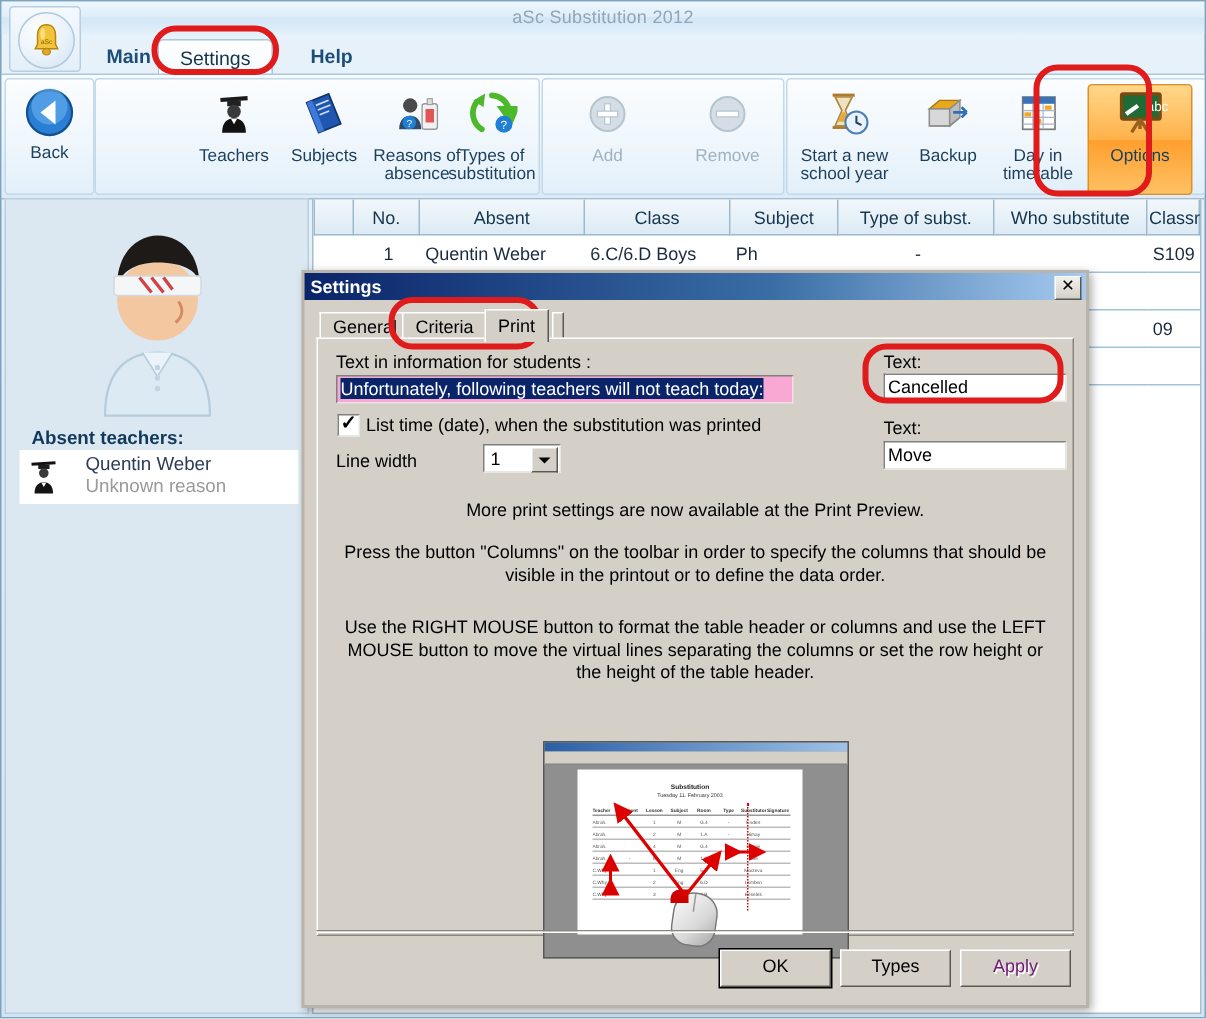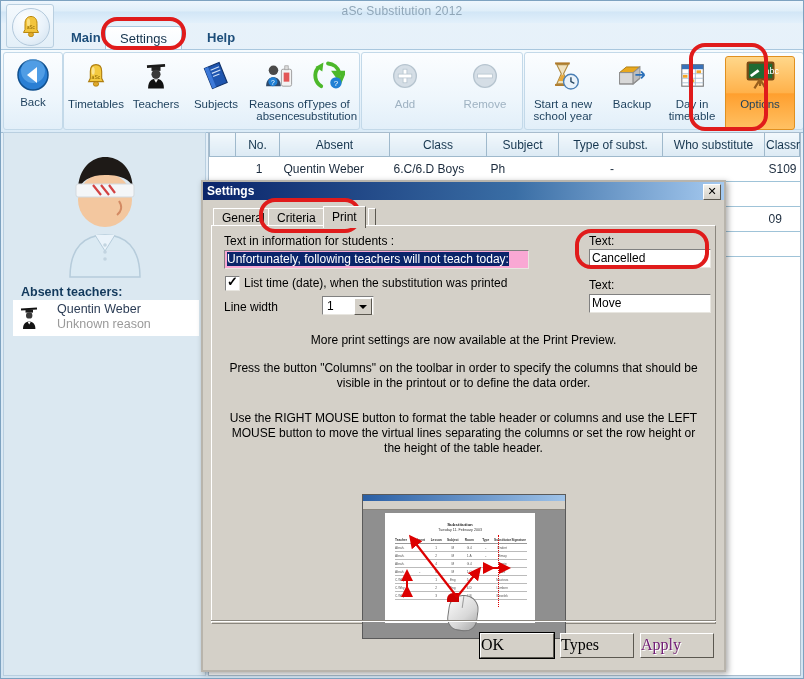--- a/index.html
+++ b/index.html
@@ -202,22 +202,22 @@
     background:linear-gradient(to bottom right,#fcfcfc,#d8d8d8 60%,#a8a8a8);
     border:1px solid #777;transform:rotate(8deg);
   }
   .pv-mouse::after{content:"";position:absolute;left:12px;top:0;width:1px;height:12px;background:#999;}
   .pv-mbtn{position:absolute;left:62px;top:80px;width:12px;height:9px;background:#c00;border-radius:6px 0 0 0;}
   svg.ann{position:absolute;left:0;top:0;pointer-events:none;}
   
   .dbtn{
     position:absolute;width:72px;height:23px;background:#d4d0c8;
     border:1px solid #fff;border-right-color:#5b5850;border-bottom-color:#5b5850;
-    font-size:16px;color:#000;text-align:left;line-height:21px;cursor:pointer;
-    font-family:Liberation Serif, serif;
+    font-size:12px;color:#000;text-align:center;line-height:21px;cursor:pointer;
+    font-family:Liberation Sans, sans-serif;
   }
   .dbtn.def{outline:1px solid #000;}
   .dbtn.disabled{color:#701a75;text-shadow:1px 1px 0 #fff;cursor:default;}
   .dlg-sep{position:absolute;left:8px;right:8px;height:0;border-top:1px solid #8a867e;border-bottom:1px solid #fff;}
   
   .redbox{
     position:absolute;border:4px solid #e01b1b;border-radius:16px;
     pointer-events:none;box-sizing:border-box;
   }
 </style>
@@ -256,31 +256,20 @@
             <circle cx="18" cy="18" r="15" fill="#2a7fd4" stroke="#10508f" stroke-width="1.5"></circle>
             <circle cx="18" cy="14" r="12" fill="#6fb6f2" opacity=".55"></circle>
             <path d="M22 10 L12 18 L22 26 Z" fill="#ffffff"></path>
           </svg>
         </span>
         <span class="lbl">Back</span>
       </div>
     </div>
 
     <div class="rgroup" style="left:62px;width:295px;">
-      <div class="rbtn" style="left:1px;">
-        <span class="ic">
-          <svg width="34" height="34" viewBox="0 0 30 30">
-            <path d="M15 5 C11.5 5 10 7.5 10 11 L10 17 L8.5 20 L21.5 20 L20 17 L20 11 C20 7.5 18.5 5 15 5 Z" fill="#f3c93f" stroke="#b07f10" stroke-width="1"></path>
-            <ellipse cx="15" cy="22" rx="2.4" ry="2" fill="#dfa92c" stroke="#b07f10" stroke-width=".7"></ellipse>
-            <ellipse cx="12.5" cy="10.5" rx="1.4" ry="3.4" fill="#fbe9a0" opacity=".85"></ellipse>
-            <text x="15" y="17.5" font-size="4.5" fill="#8a6400" text-anchor="middle" font-family="'Liberation Sans',sans-serif">aSc</text>
-          </svg>
-        </span>
-        <span class="lbl">Timetables</span>
-      </div>
 
       <div class="rbtn" style="left:121px;">
         <span class="ic">
           <svg width="34" height="34" viewBox="0 0 30 30">
             <g transform="rotate(-22 15 15)">
               <rect x="8" y="5" width="14" height="19" fill="#1f56b0" stroke="#12336c" stroke-width="1"></rect>
               <rect x="8" y="5" width="3.5" height="19" fill="#3d79d8"></rect>
               <rect x="12.5" y="8" width="8" height="1" fill="#cfe0f8"></rect>
               <rect x="12.5" y="11" width="8" height="1" fill="#cfe0f8"></rect>
               <rect x="12.5" y="14" width="6" height="1" fill="#cfe0f8"></rect>

